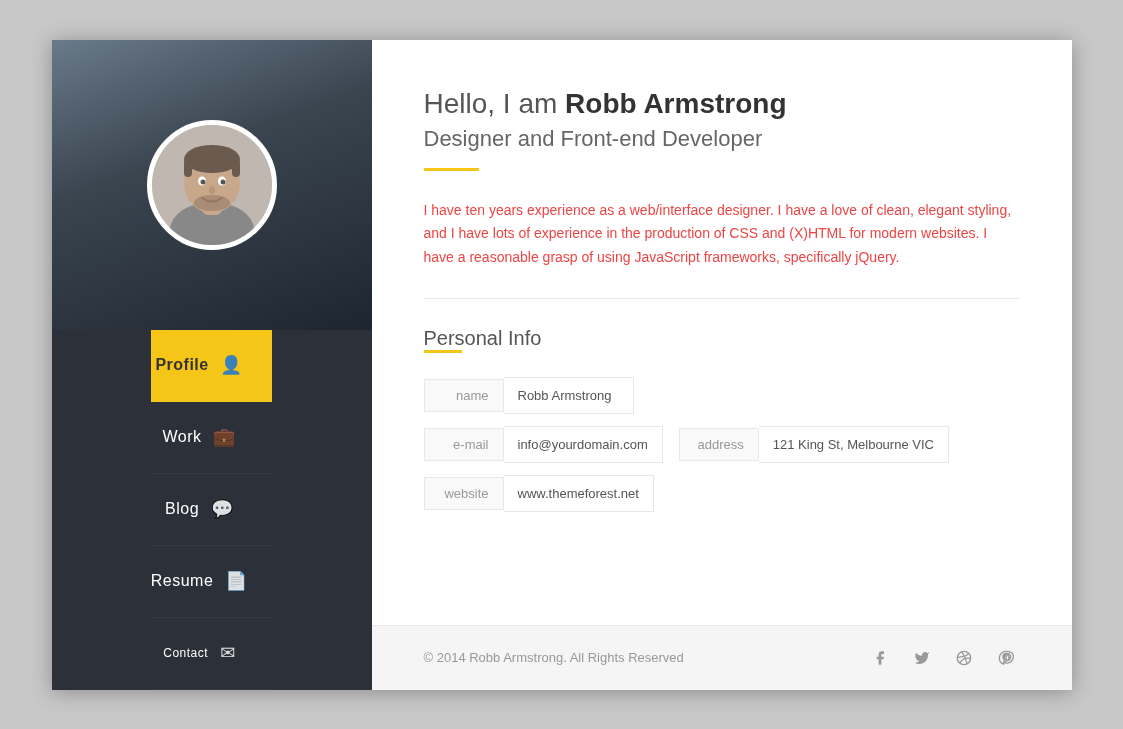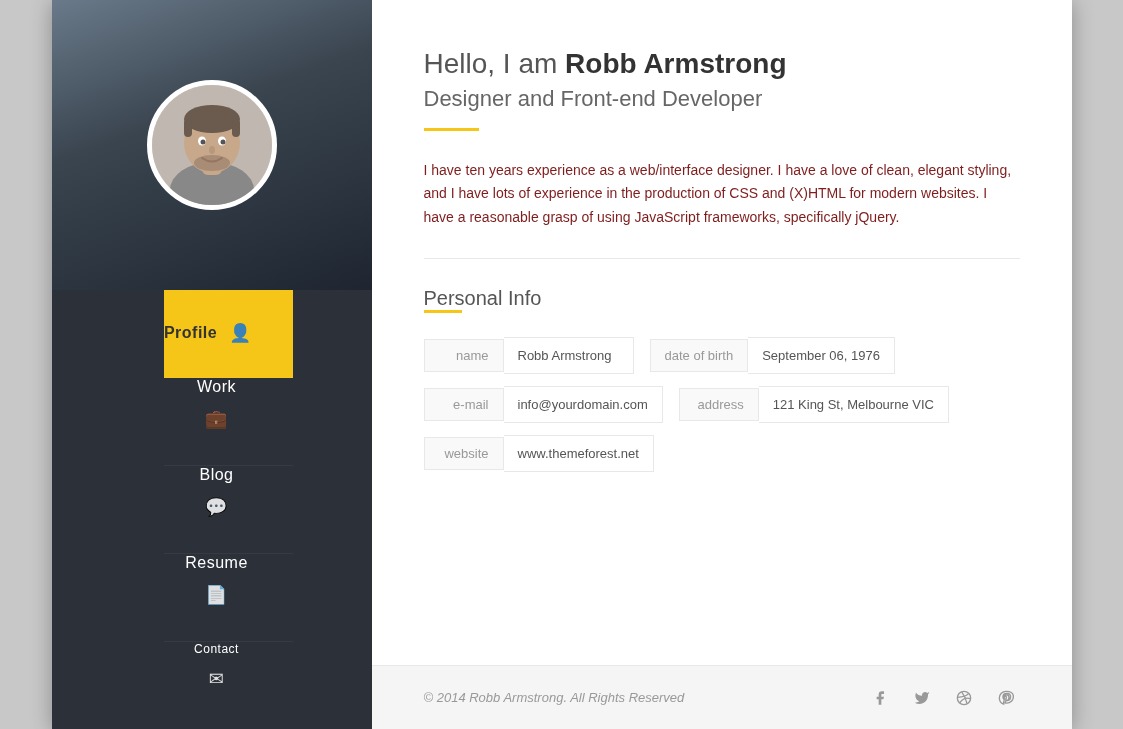--- a/index.html
+++ b/index.html
@@ -48,43 +48,41 @@
       display: flex;
       justify-content: center;
       align-items: center;
     }
     .avatar-svg {
       width: 120px;
       height: 120px;
     }
     .nav-item {
       width: 100%;
-      height: 88px;
-      display: flex;
-      align-items: center;
-      justify-content: flex-start;
+      height: 72px;
+      display: flex;
+      align-items: center;
+      justify-content: center;
       padding-right: 24px;
       cursor: pointer;
       color: #fff;
       font-size: 17px;
       font-weight: 400;
       letter-spacing: 0.5px;
       gap: 12px;
       border-bottom: 1px solid rgba(255,255,255,0.05);
       text-decoration: none;
-      margin-left: 17px;
     }
     .nav-item.active {
       background: #f5c518;
       color: #333;
       font-weight: 600;
     }
     .nav-item:not(.active) {
       background: #2c3038;
-      flex-direction: column;
     }
     .nav-icon {
       font-size: 18px;
       opacity: 0.85;
     }
     
     .main {
       flex: 1;
       background: #fff;
       display: flex;
@@ -112,21 +110,21 @@
       margin-bottom: 16px;
     }
     .yellow-bar {
       width: 55px;
       height: 3px;
       background: #f5c518;
       margin-bottom: 28px;
     }
     .bio {
       font-size: 14px;
-      color: #7f1d1d;
+      color: #ef4444;
       line-height: 1.7;
       max-width: 640px;
       margin-bottom: 28px;
     }
     .divider {
       border: none;
       border-top: 1px solid #e8e8e8;
       margin-bottom: 28px;
     }
     .section-title {
@@ -174,21 +172,20 @@
       min-width: 130px;
     }
     
     .main-footer {
       background: #f5f5f5;
       border-top: 1px solid #e8e8e8;
       padding: 18px 52px;
       display: flex;
       justify-content: space-between;
       align-items: center;
-      font-style: italic;
     }
     .footer-copy {
       font-size: 13px;
       color: #999;
     }
     .footer-icons {
       display: flex;
       gap: 14px;
     }
     .footer-icon {
@@ -271,24 +268,20 @@
       <div class="yellow-bar"></div>
       <p class="bio">I have ten years experience as a web/interface designer. I have a love of clean, elegant styling, and I have lots of experience in the production of CSS and (X)HTML for modern websites. I have a reasonable grasp of using JavaScript frameworks, specifically jQuery.</p>
       <hr class="divider">
       <div class="section-title">Personal Info</div>
       <div class="yellow-bar-small"></div>
       <div class="info-grid" id="info-grid">
       <div class="info-row">
             <div class="info-cell">
               <span class="info-label">name</span>
               <span class="info-value">Robb Armstrong</span>
-            </div>
-            <div class="info-cell">
-              <span class="info-label">date of birth</span>
-              <span class="info-value">September 06, 1976</span>
             </div>
           </div>
           <div class="info-row">
             <div class="info-cell">
               <span class="info-label">e-mail</span>
               <span class="info-value">info@yourdomain.com</span>
             </div>
             <div class="info-cell">
               <span class="info-label">address</span>
               <span class="info-value">121 King St, Melbourne VIC</span>

